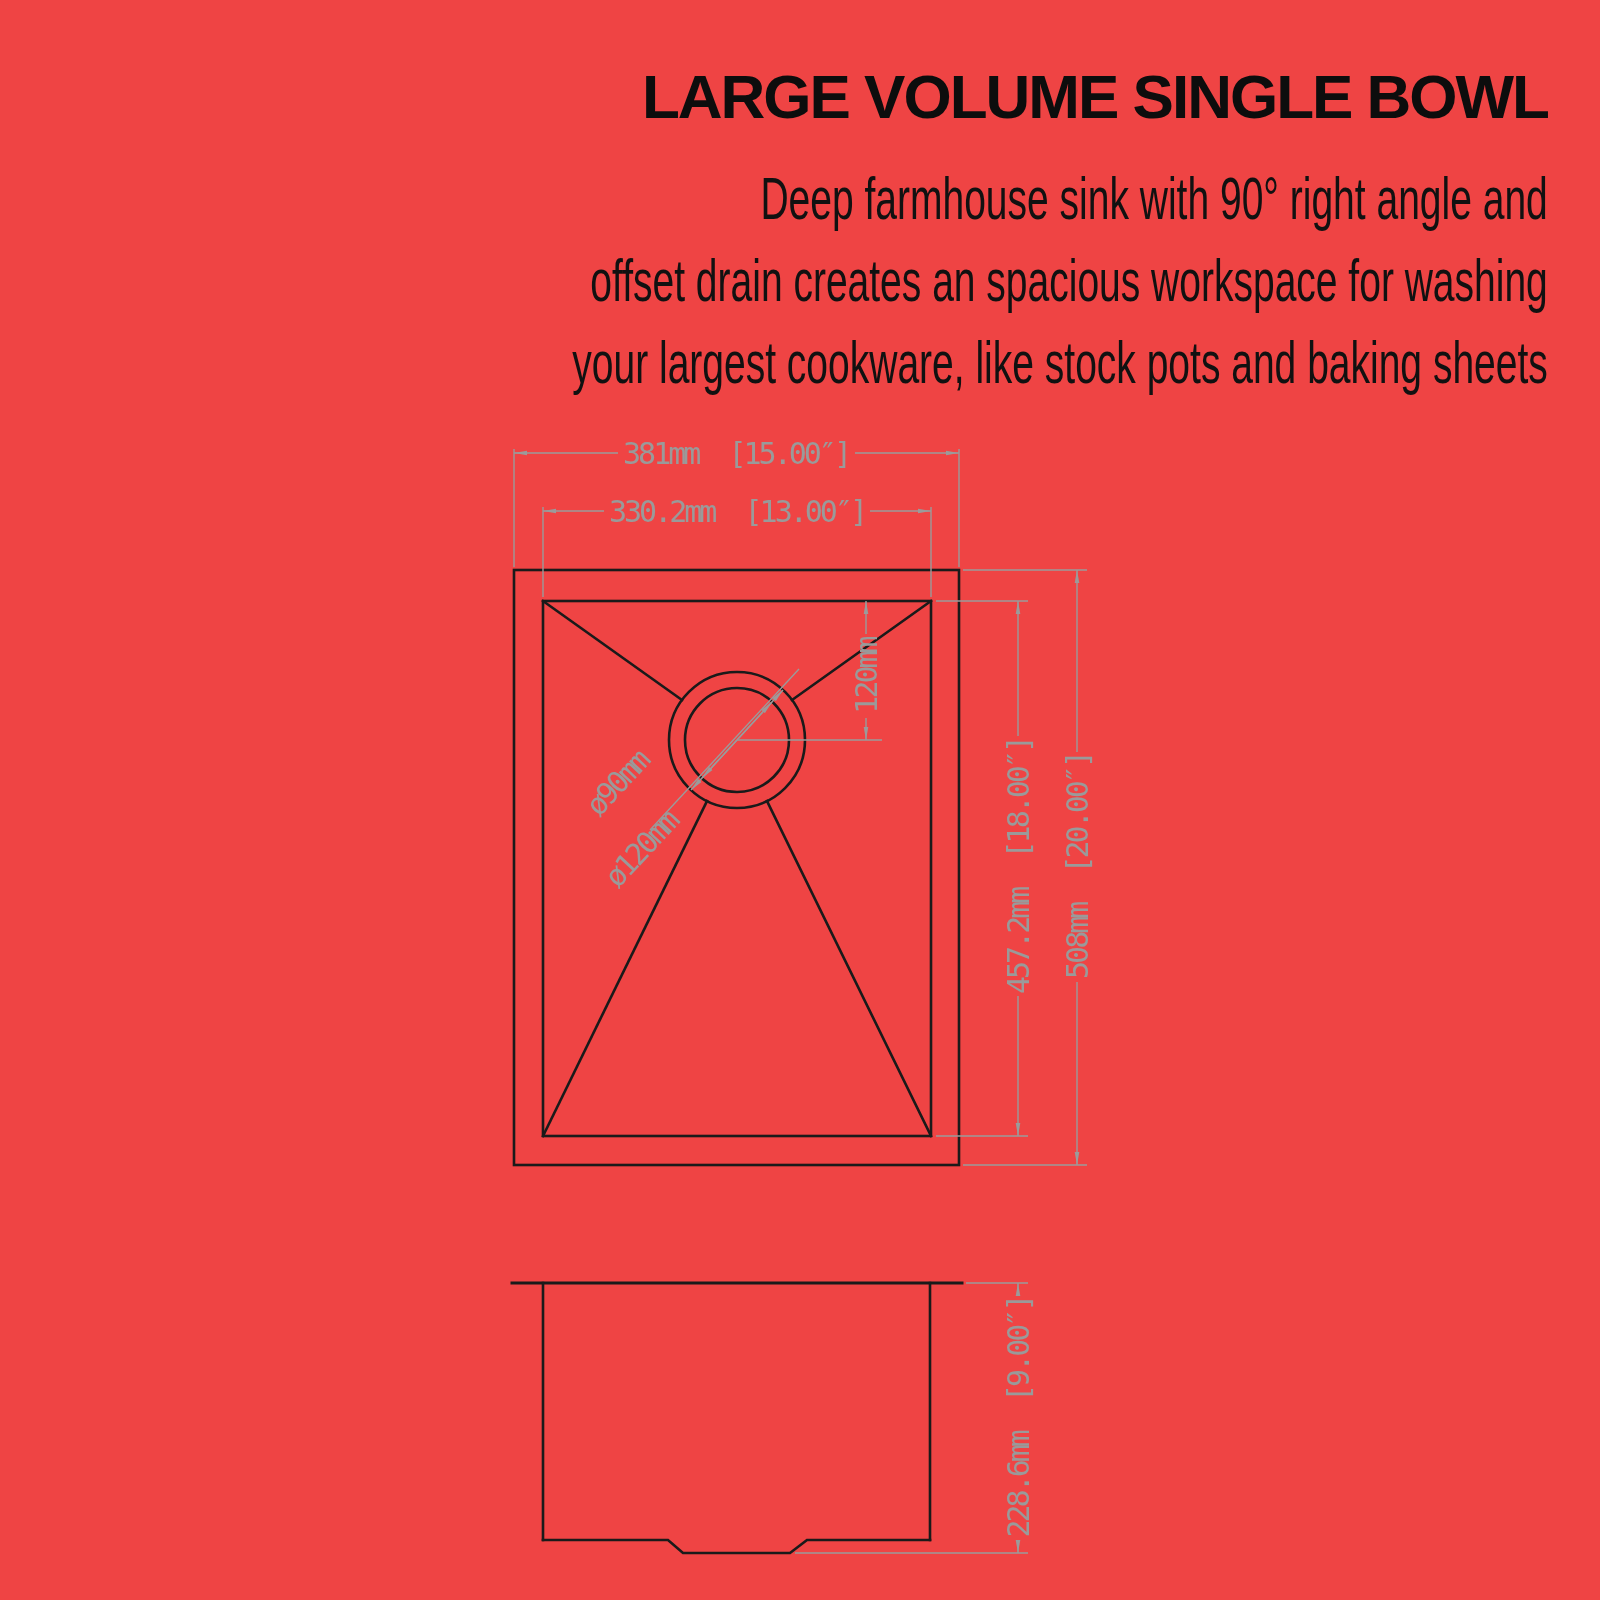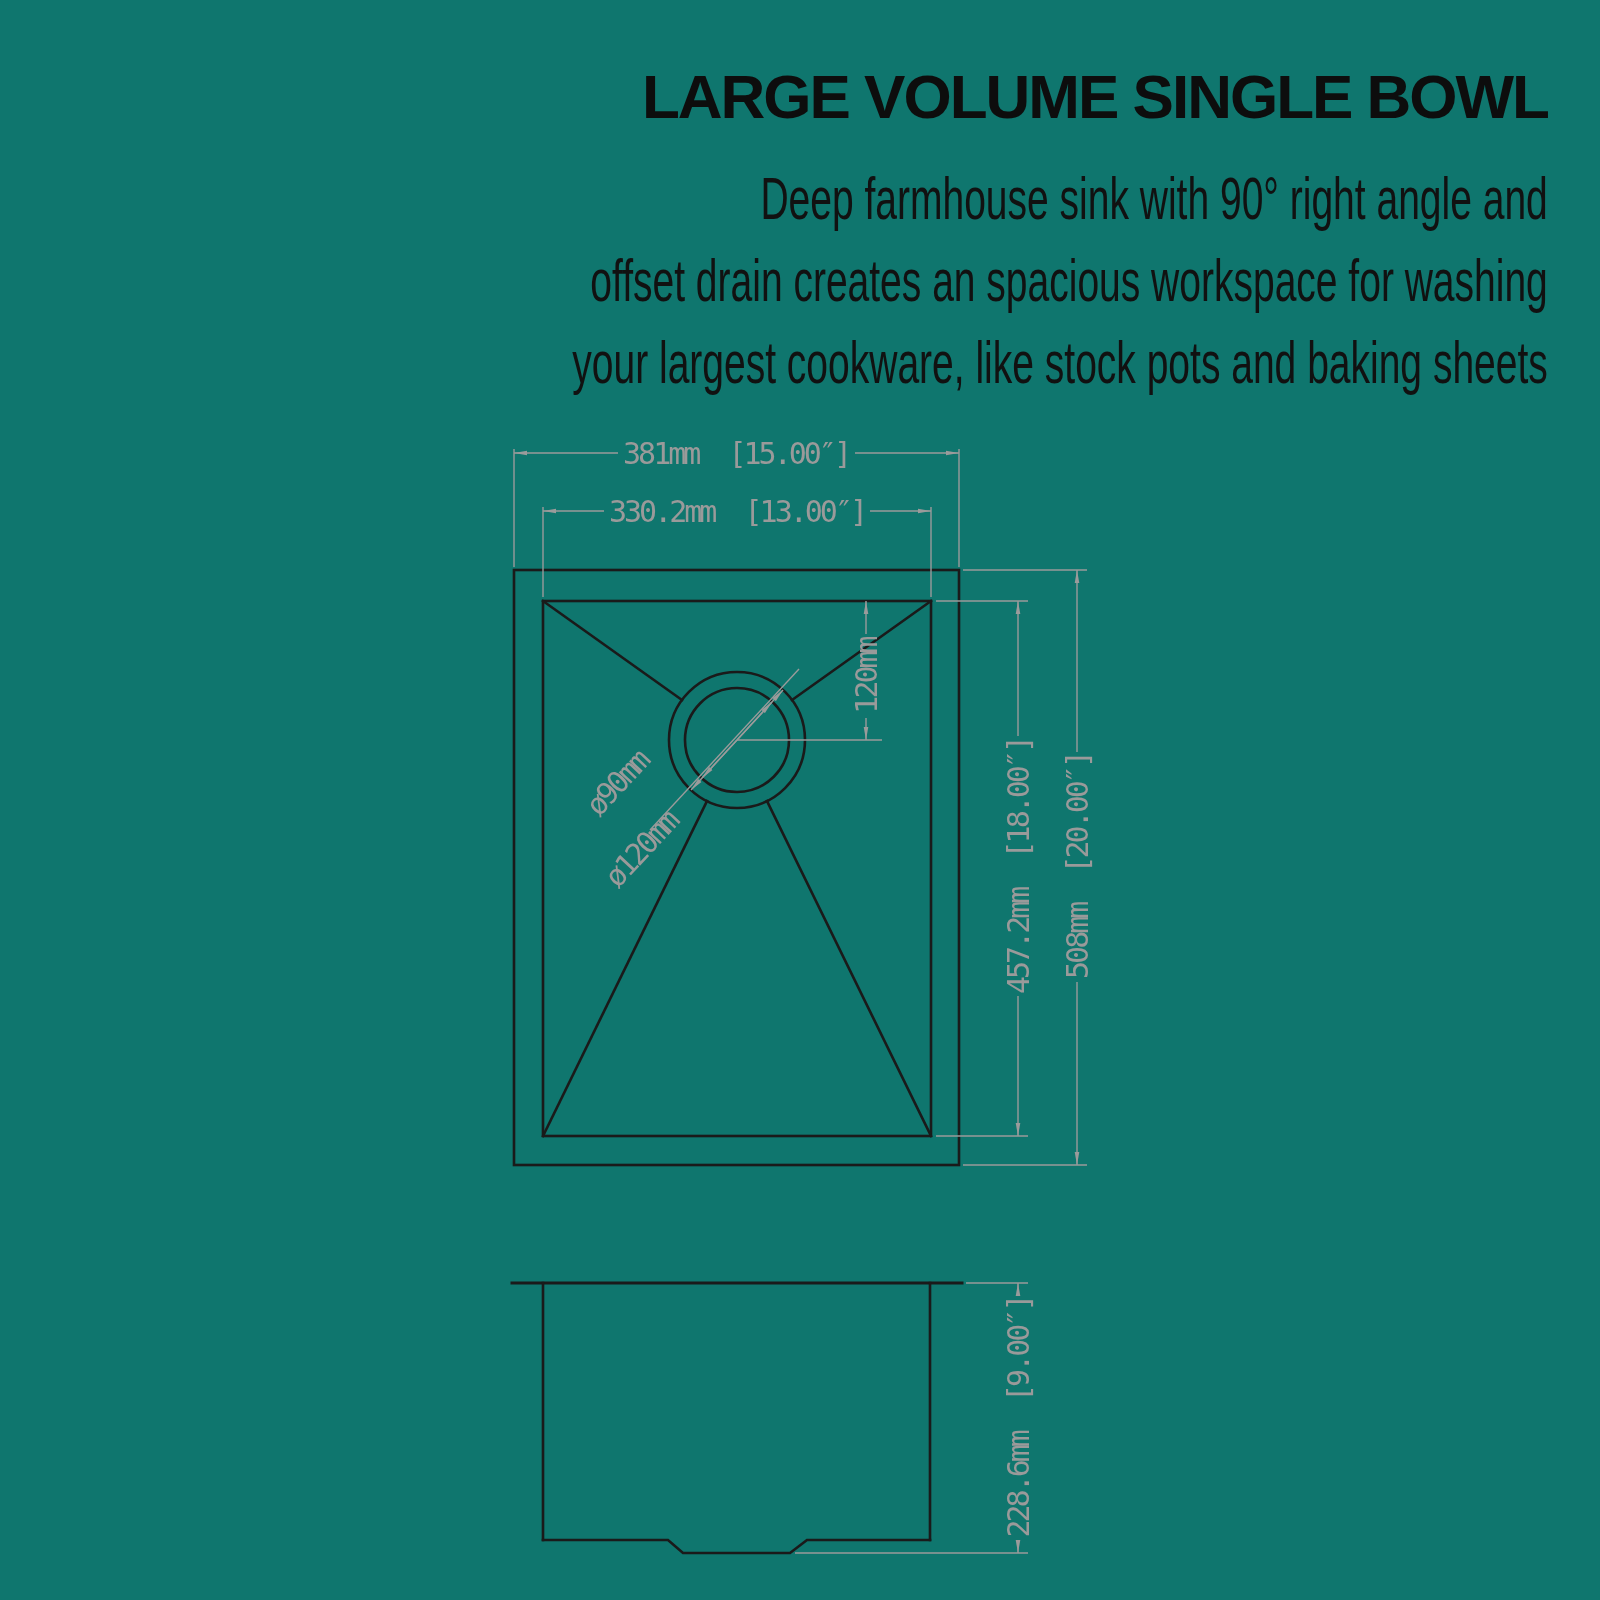--- a/index.html
+++ b/index.html
@@ -4,21 +4,21 @@
 <style>
   html, body {
     margin: 0;
     padding: 0;
     background: #ffffff;
   }
   #page {
     position: relative;
     width: 1600px;
     height: 1600px;
-    background: #0f766e;
+    background: #ef4444;
     overflow: hidden;
     font-family: "Liberation Sans", sans-serif;
   }
   
   #title {
     position: absolute;
     top: 66px;
     right: 52px;
     margin: 0;
     font-size: 62px;

